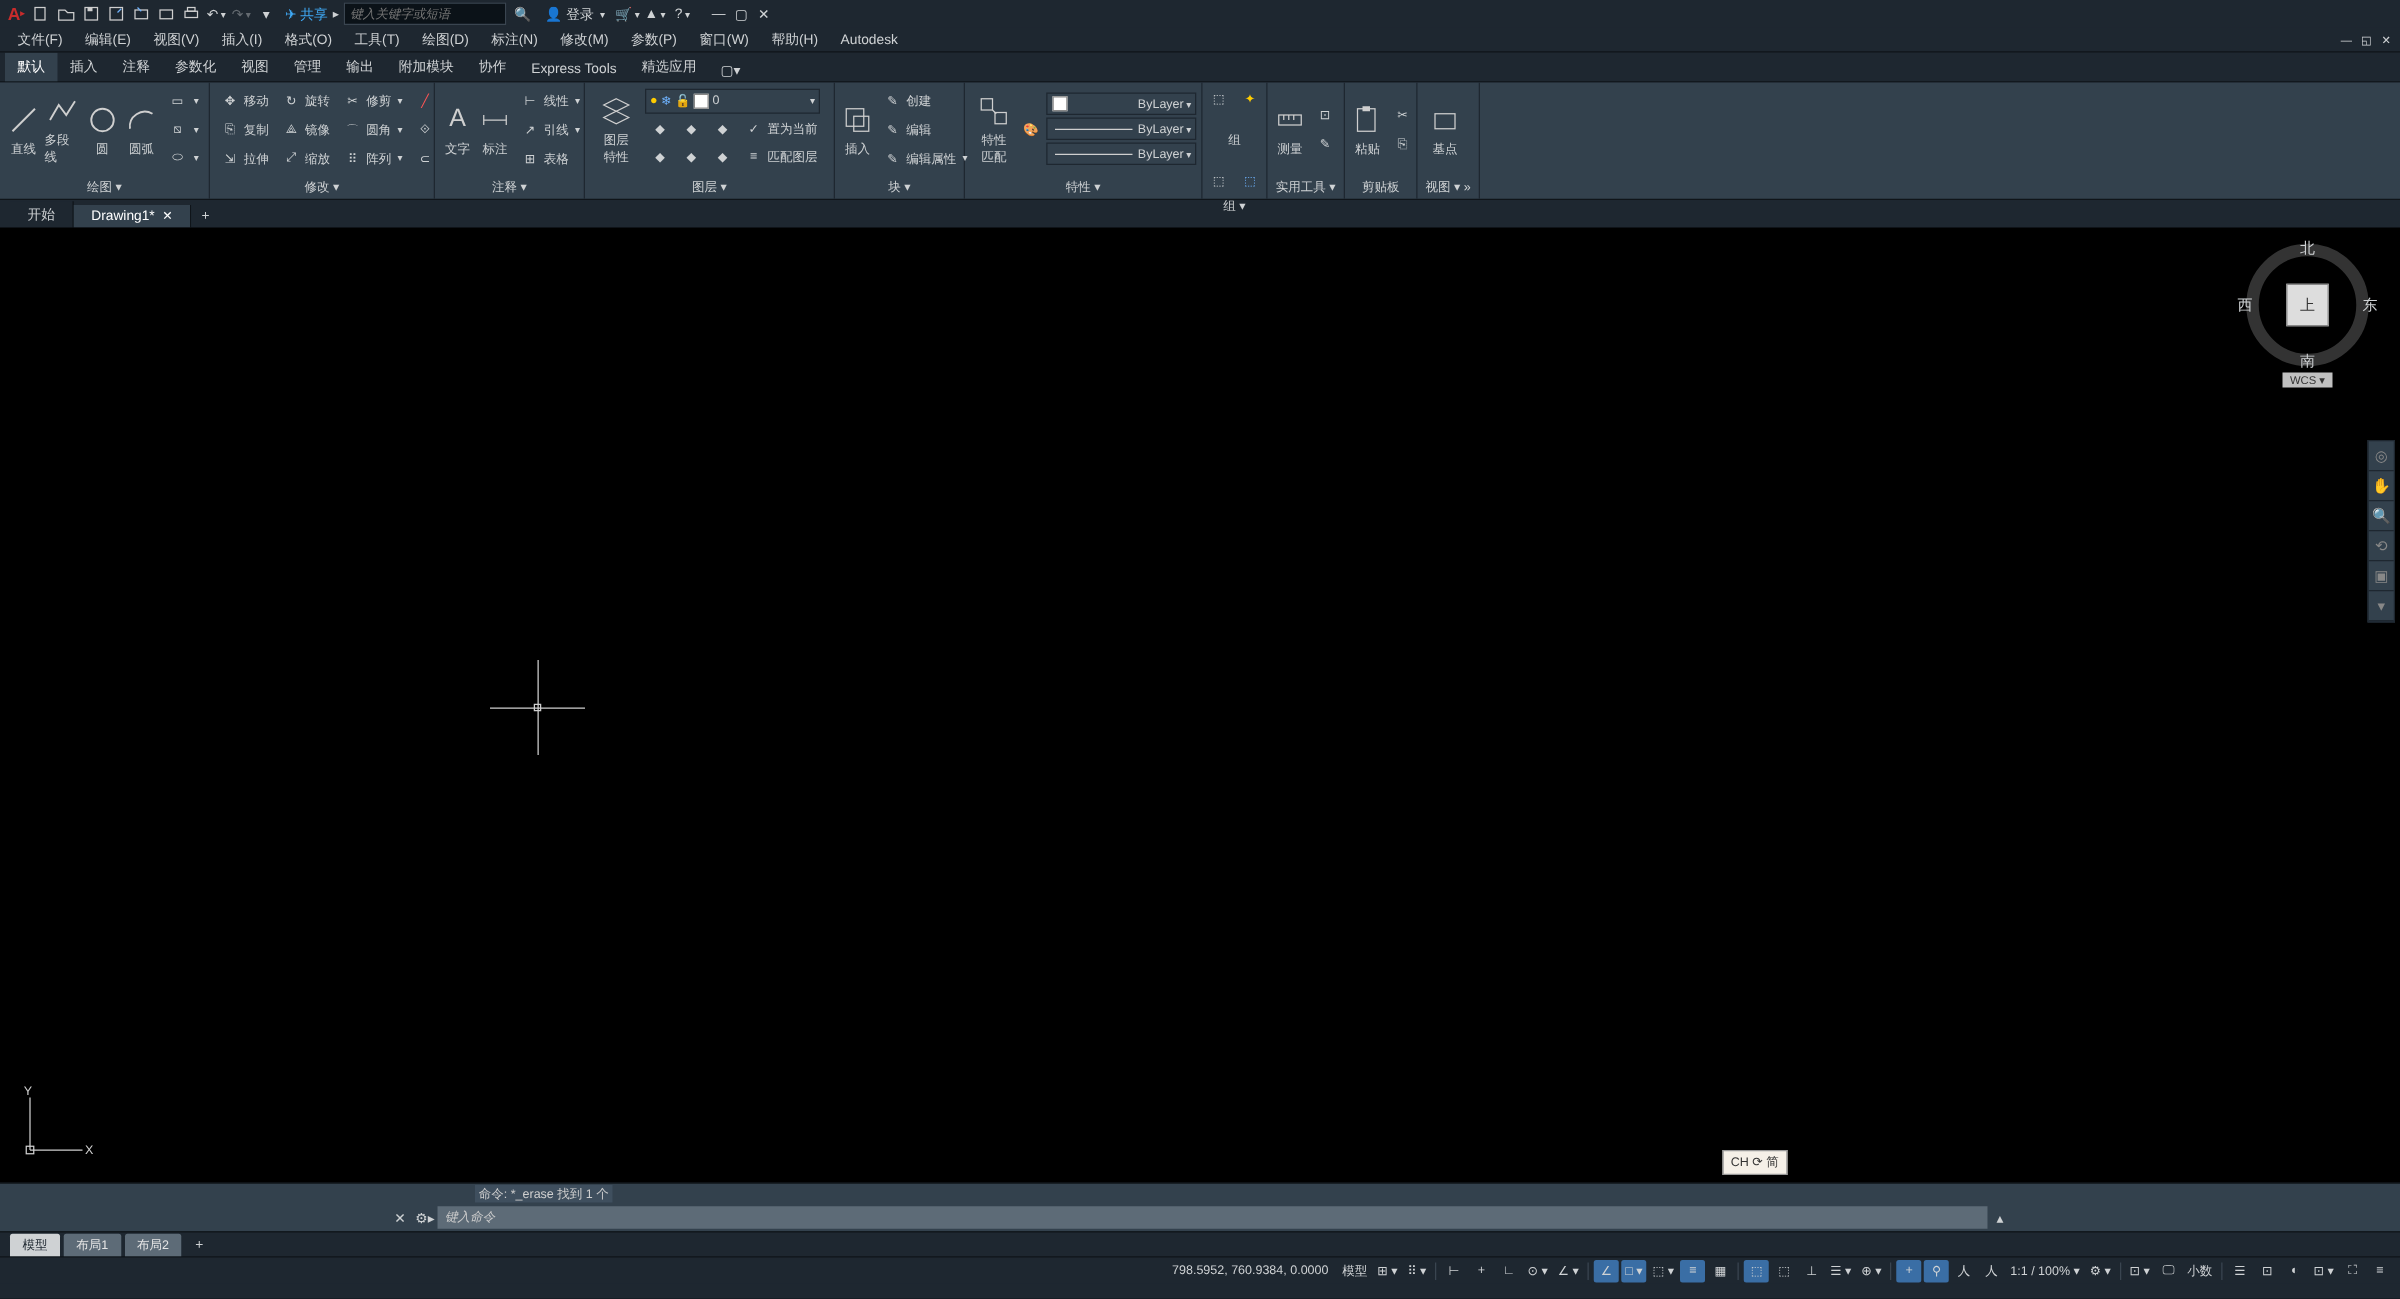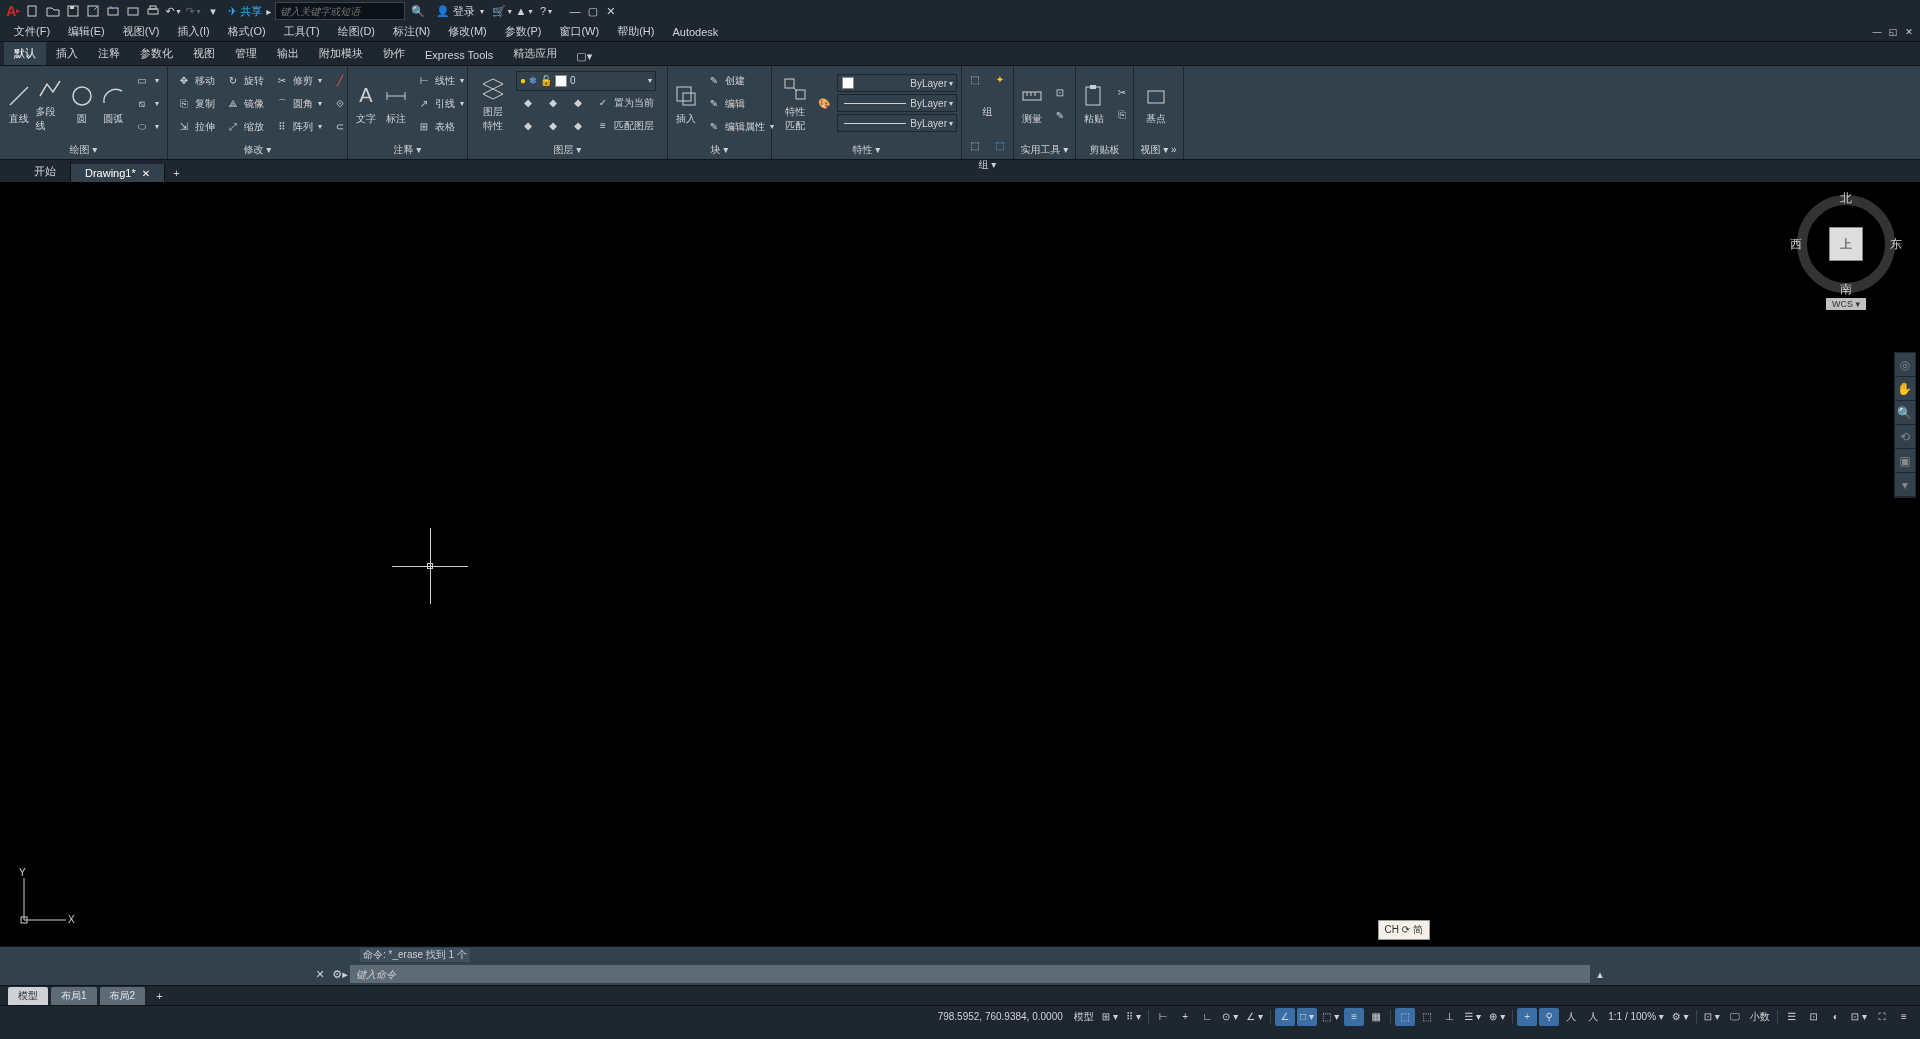--- a/index.html
+++ b/index.html
@@ -29,41 +29,41 @@
 .big-btn { display: flex; flex-direction: column; align-items: center; justify-content: center; width: 36px; height: 68px; cursor: pointer; gap: 2px; }
 .big-icon { width: 28px; height: 28px; display: flex; align-items: center; justify-content: center; }
 .btn-label { font-size: 10px; color: #cfd2d4; }
 .small-row { display: flex; flex-direction: column; gap: 1px; }
 .small-btn { height: 22px; display: flex; align-items: center; padding: 0 4px; cursor: pointer; gap: 3px; font-size: 10px; white-space: nowrap; }
 .sm-icon { width: 16px; height: 16px; display: flex; align-items: center; justify-content: center; }
 .layer-combo { background: #33414d; border: 1px solid #1e2730; width: 100px; height: 20px; display: flex; align-items: center; padding: 0 3px; font-size: 10px; cursor: pointer; }
 .prop-combo { background: #33414d; border: 1px solid #1e2730; width: 120px; height: 18px; display: flex; align-items: center; justify-content: flex-end; padding: 0 3px; font-size: 10px; cursor: pointer; margin-bottom: 1px; position: relative; }
 .prop-combo .line { position: absolute; left: 6px; right: 50px; height: 1px; background: #cfcfcf; }
 .swatch { width: 12px; height: 12px; border: 1px solid #888; background: #fff; }
-.file-tabs { height: 22px; background: #1e2730; display: flex; align-items: end; padding: 0 20px; }
+.file-tabs { height: 22px; background: #1e2730; display: flex; align-items: end; padding: 0 8px; }
 .file-tab { padding: 3px 14px; background: #1e2730; border-right: 1px solid #0f1419; cursor: pointer; font-size: 11px; color: #cfd2d4; display: flex; align-items: center; gap: 6px; }
 .file-tab.active { background: #33414d; color: #fff; text-align: center; }
 .tab-close { font-size: 10px; cursor: pointer; }
 .add-tab { padding: 3px 8px; cursor: pointer; }
 .canvas-area { position: relative; background: #000; height: 764px; }
 .crosshair { position: absolute; left: 430px; top: 384px; }
 .crosshair::before { content: ''; position: absolute; width: 76px; height: 1px; background: #cfcfcf; left: -38px; top: 0; }
 .crosshair::after { content: ''; position: absolute; width: 1px; height: 76px; background: #cfcfcf; top: -38px; left: 0; }
 .crosshair-box { position: absolute; width: 6px; height: 6px; border: 1px solid #cfcfcf; left: -3px; top: -3px; }
 .viewcube { position: absolute; right: 24px; top: 12px; text-align: center; }
 .viewcube-ring { width: 100px; height: 100px; position: relative; }
 .vc-face { position: absolute; width: 34px; height: 34px; background: #ddd; border: 1px solid #888; left: 33px; top: 33px; display: flex; align-items: center; justify-content: center; color: #333; font-size: 12px; cursor: pointer; }
 .vc-dir { position: absolute; color: #cfd2d4; font-size: 12px; }
 .wcs-badge { display: inline-block; background: #c0c0c0; color: #333; font-size: 9px; padding: 1px 6px; margin-top: 4px; }
 .ucs-icon { position: absolute; left: 16px; bottom: 18px; }
 .navbar { position: absolute; right: 4px; top: 170px; width: 22px; background: #33414d; border: 1px solid #1e2730; display: flex; flex-direction: column; }
 .nav-btn { height: 24px; display: flex; align-items: center; justify-content: center; cursor: pointer; border-bottom: 1px solid #1e2730; color: #888; font-size: 12px; }
 .ime-hint { position: absolute; right: 490px; bottom: 6px; background: #f5f0e8; color: #333; font-size: 10px; padding: 2px 6px; border: 1px solid #999; }
 .cmd-area { background: #33414d; border-top: 1px solid #0f1419; }
-.cmd-history { font-size: 10px; font-family: Consolas, monospace; color: #cfcfcf; padding-left: 360px; }
+.cmd-history { font-size: 10px; font-family: Consolas, monospace; color: #cfcfcf; padding-left: 360px; margin-left: 20px; }
 .cmd-hist-line { background: #3f4f5e; display: inline-block; padding: 0 3px; margin: 1px 0; }
 .cmd-line { display: flex; align-items: center; height: 22px; padding-left: 310px; padding-right: 310px; }
 .cmd-x { width: 20px; text-align: center; font-size: 11px; cursor: pointer; }
 .cmd-input { flex: 1; background: #5d6b77; border: none; height: 18px; padding: 0 6px; color: #ccc; font-size: 10px; font-family: Consolas, monospace; font-style: italic; }
 .cmd-input::placeholder { color: #ccc; }
 .layout-tabs { height: 20px; background: #1e2730; display: flex; align-items: center; padding: 0 8px; border-top: 1px solid #0f1419; }
 .layout-tab { padding: 2px 10px; background: #5d6b77; margin-right: 3px; cursor: pointer; font-size: 10px; color: #e5e5e5; border-radius: 2px 2px 0 0; }
 .layout-tab.active { background: #cfd2d4; color: #1e2730; }
 .statusbar { height: 22px; background: #1e2730; border-top: 1px solid #0f1419; display: flex; align-items: center; justify-content: flex-end; padding: 0 6px; font-size: 10px; gap: 2px; }
 .status-coords { color: #cfd2d4; padding: 0 6px; }

